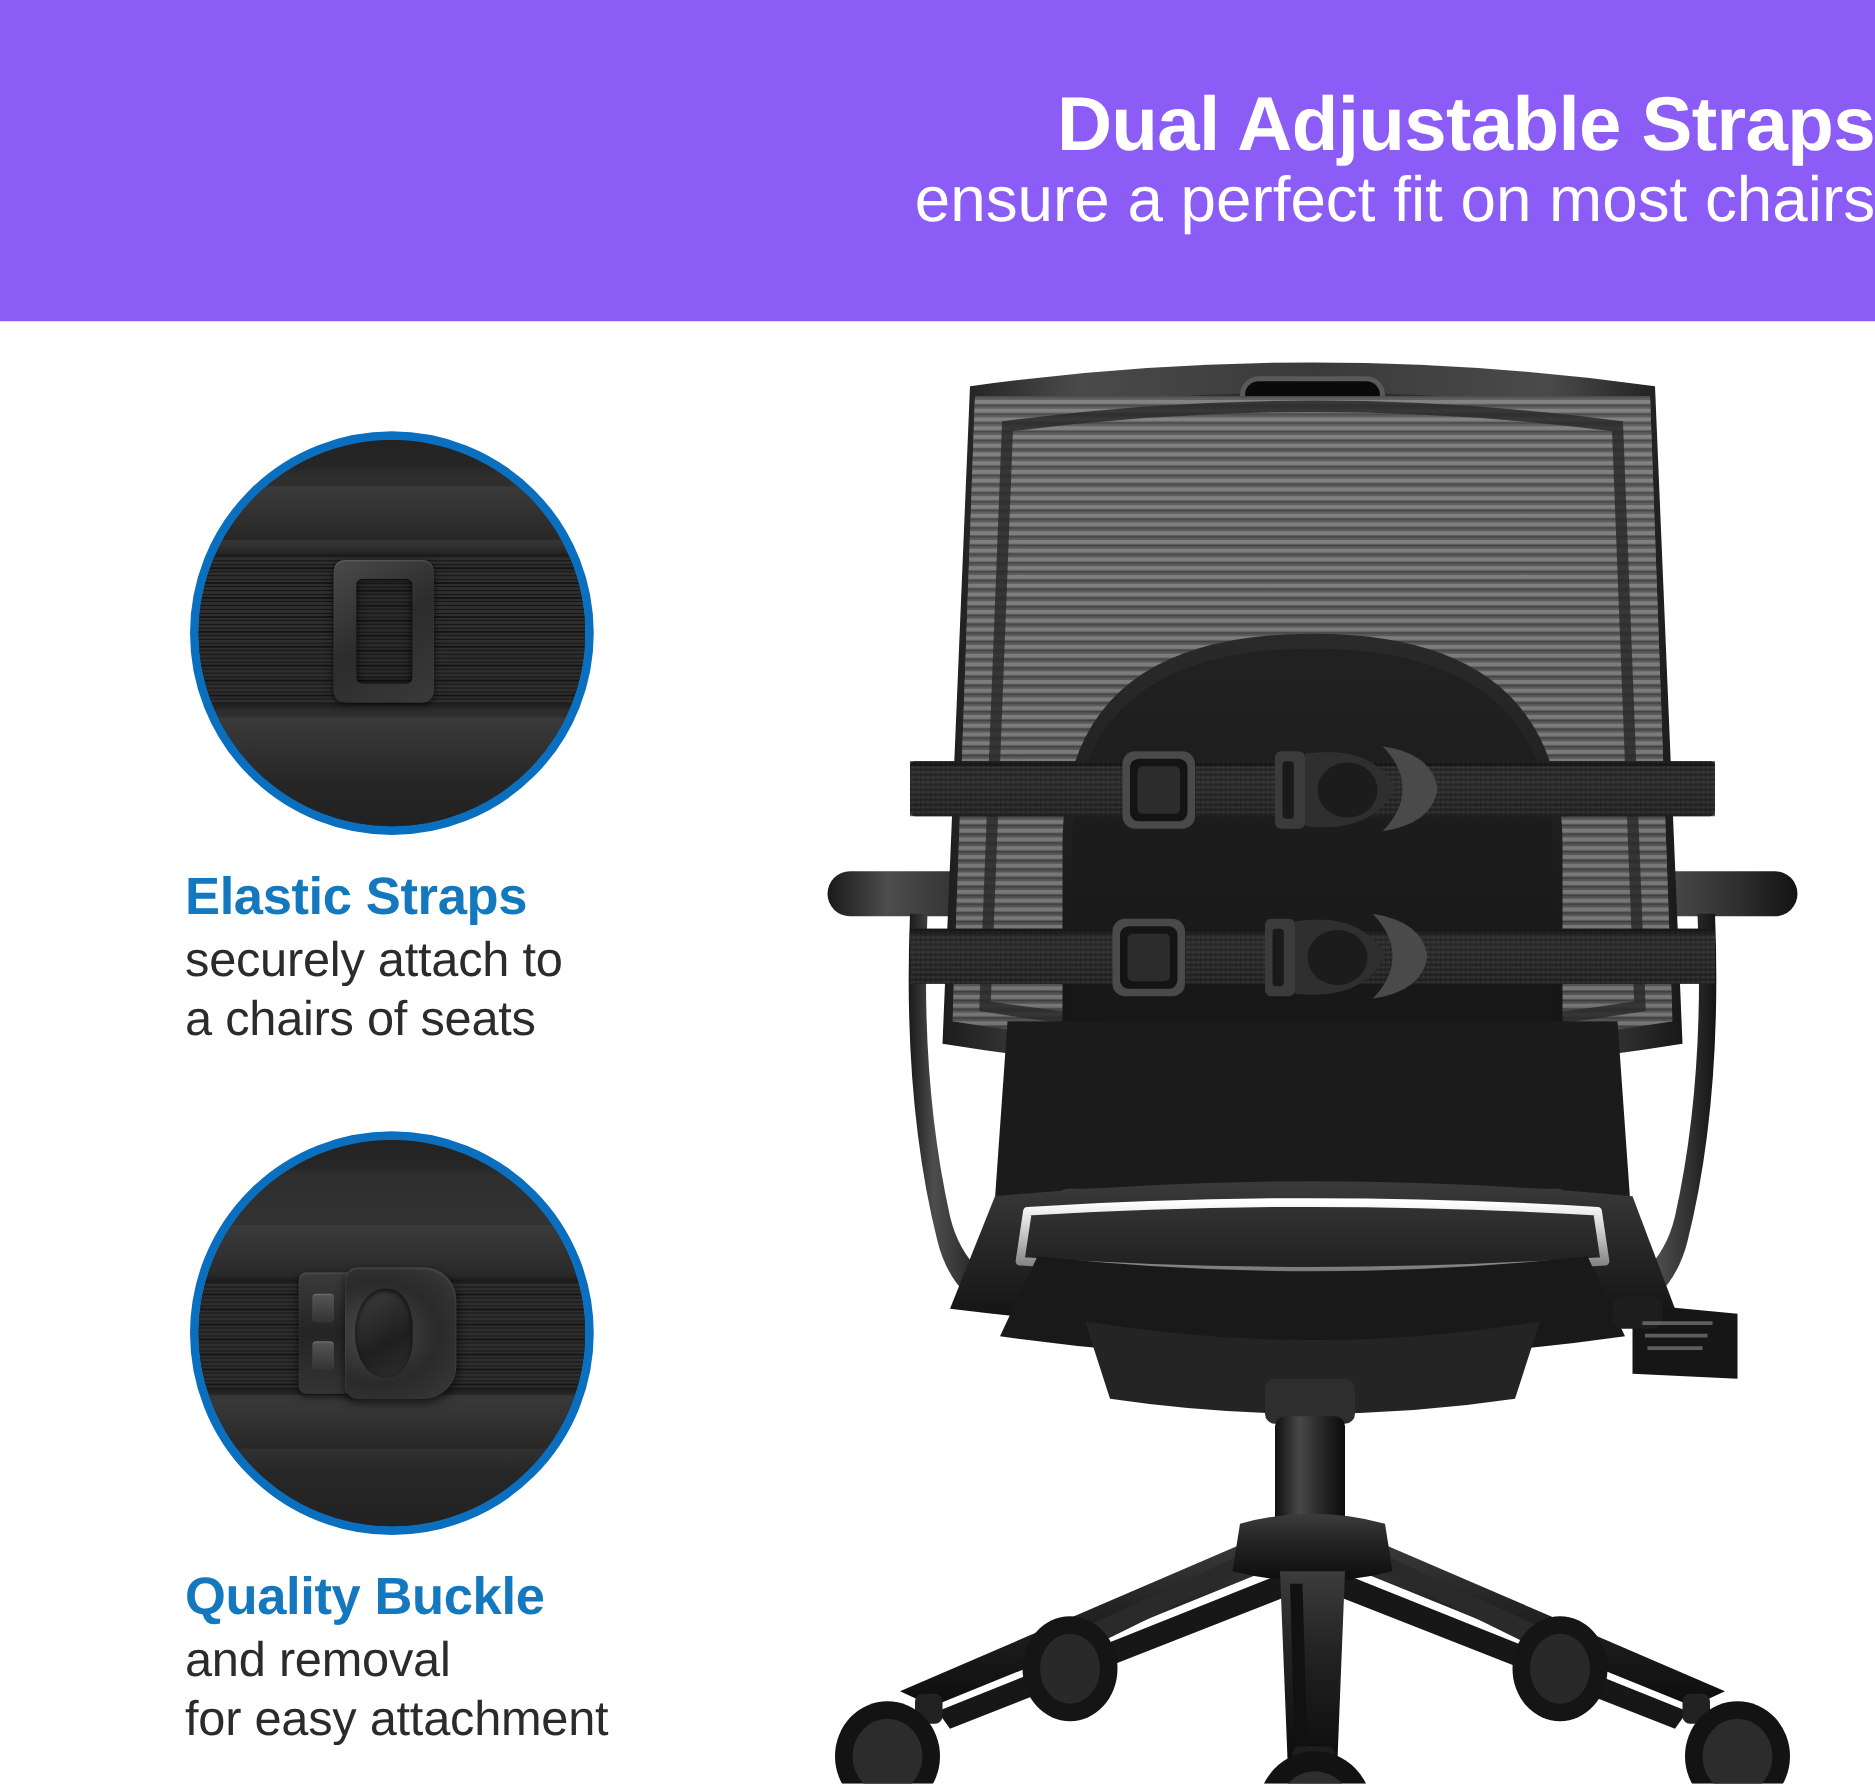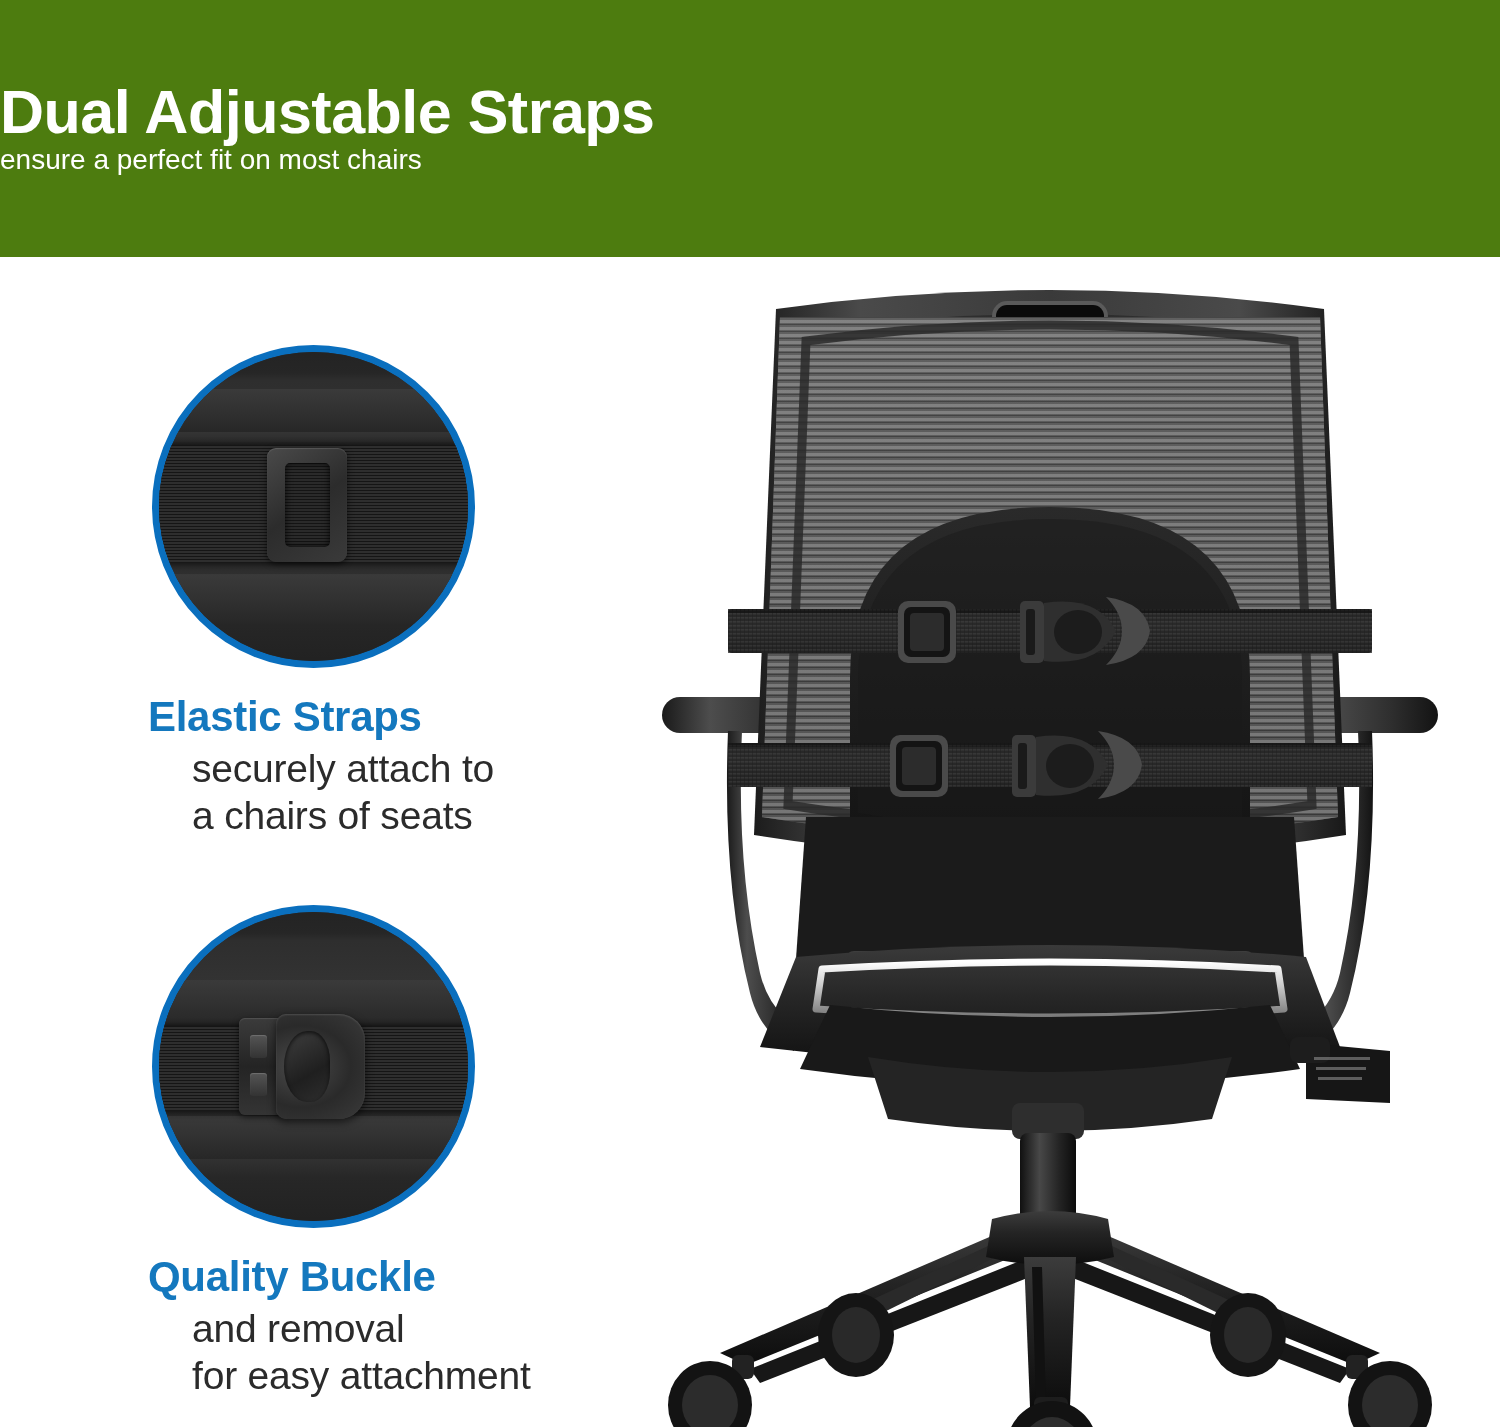--- a/index.html
+++ b/index.html
@@ -18,38 +18,38 @@
     height: 1427px;
     background: #ffffff;
   }
 
   
   .header-band {
     position: absolute;
     left: 0; top: 0;
     width: 1500px;
     height: 257px;
-    background: #4d7c0f;
+    background: #8b5cf6;
     display: flex;
     flex-direction: column;
-    align-items: flex-start;
+    align-items: flex-end;
     justify-content: center;
   }
   .header-title {
     color: #ffffff;
     font-size: 61px;
     font-weight: bold;
     letter-spacing: -0.5px;
     line-height: 1.05;
     text-align: center;
     white-space: nowrap;
   }
   .header-sub {
     color: #ffffff;
-    font-size: 28px;
+    font-size: 51px;
     font-weight: 400;
     line-height: 1.15;
     text-align: center;
     margin-top: 0;
     white-space: nowrap;
   }
 
   
   .feature-col {
     position: absolute;
@@ -207,21 +207,21 @@
     letter-spacing: -0.3px;
   }
   .feature-desc {
     color: #2b2b2b;
     font-size: 39px;
     font-weight: 400;
     line-height: 1.22;
     letter-spacing: -0.2px;
     margin-top: 4px;
   }
-  .feature-desc span { display: block; white-space: nowrap; margin-left: 44px; }
+  .feature-desc span { display: block; white-space: nowrap; }
 
   
   .chair-area {
     position: absolute;
     left: 600px;
     top: 257px;
     width: 900px;
     height: 1170px;
   }
   .chair {

